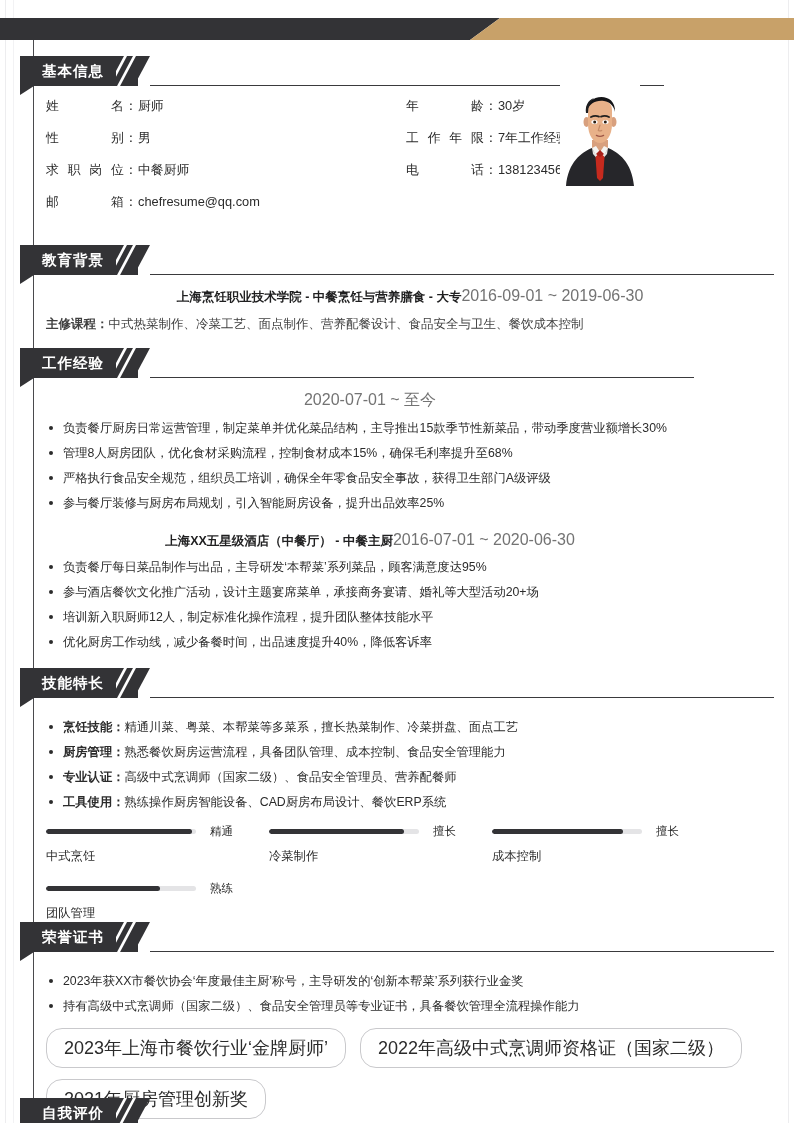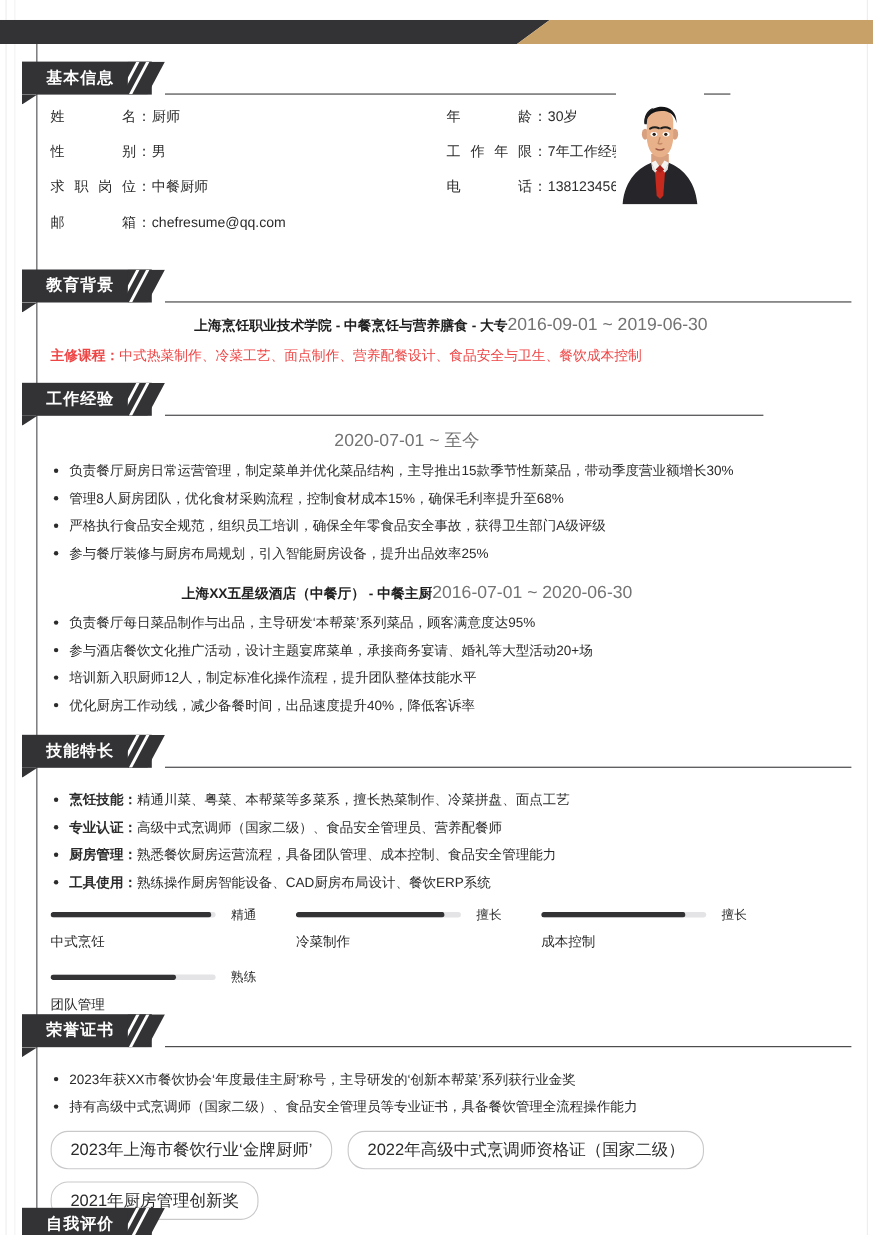--- a/index.html
+++ b/index.html
@@ -73,21 +73,21 @@
 
   
   .sec-body { margin-left: 46px; margin-right: 20px; padding-top: 12px; }
 
   .row-title {
     display: flex; justify-content: center; align-items: baseline;
     font-size: 12.5px; font-weight: bold; color: #1f1f20;
   }
   .row-title .date { font-weight: normal; font-size: 16px; color: #737373; }
 
-  .sub-line { font-size: 12.5px; color: #ef4444; margin-top: 10px; }
+  .sub-line { font-size: 12.5px; color: #404040; margin-top: 10px; }
   .sub-line b { font-weight: bold; }
 
   ul.bul { list-style: none; margin-top: 8px; }
   ul.bul li {
     position: relative; padding-left: 17px; font-size: 12.3px;
     line-height: 16px; margin-top: 9px; color: #2b2b2b;
   }
   ul.bul li::before {
     content: ""; position: absolute; left: 3px; top: 6px;
     width: 4px; height: 4px; border-radius: 50%; background: #2b2b2b;
@@ -122,21 +122,21 @@
     overflow: hidden;
   }
   .bar-fill { height: 5px; border-radius: 3px; background: #333336; }
   .bar-level { font-size: 11.5px; color: #2b2b2b; margin-left: 14px; white-space: nowrap; }
   .bar-name { font-size: 12.3px; color: #2b2b2b; margin-top: 9px; }
 
   
   .chips { display: flex; flex-wrap: wrap; gap: 11px 14px; margin-top: 14px; }
   .chip {
     border: 1px solid #c9c9cc; border-radius: 16px;
-    padding: 7px 17px; font-size: 15px; color: #2b2b2b;
+    padding: 7px 17px; font-size: 18px; color: #2b2b2b;
     background: #ffffff; white-space: nowrap; text-align: center;
   }
   .sec-gap-2 { margin-top: 20px; }
 </style>
 </head>
 <body>
 
 <div class="page">
 
   <div class="edge-left"></div>
@@ -314,24 +314,24 @@
       </div>
       <div class="sec-rule" style="left:130px; right:20px;"></div>
       <div class="sec-notch"></div>
     </div>
     <div class="sec-body">
       <ul class="bul">
         <li>
           <b>烹饪技能：</b><span>精通川菜、粤菜、本帮菜等多菜系，擅长热菜制作、冷菜拼盘、面点工艺</span>
         </li>
         <li>
-          <b>专业认证：</b><span>高级中式烹调师（国家二级）、食品安全管理员、营养配餐师</span>
+          <b>厨房管理：</b><span>熟悉餐饮厨房运营流程，具备团队管理、成本控制、食品安全管理能力</span>
         </li>
         <li>
-          <b>厨房管理：</b><span>熟悉餐饮厨房运营流程，具备团队管理、成本控制、食品安全管理能力</span>
+          <b>专业认证：</b><span>高级中式烹调师（国家二级）、食品安全管理员、营养配餐师</span>
         </li>
         <li>
           <b>工具使用：</b><span>熟练操作厨房智能设备、CAD厨房布局设计、餐饮ERP系统</span>
         </li>
       </ul>
 
       <div class="bars">
         <div class="bar-cell">
           <div class="bar-top">
             <div class="bar-track">

